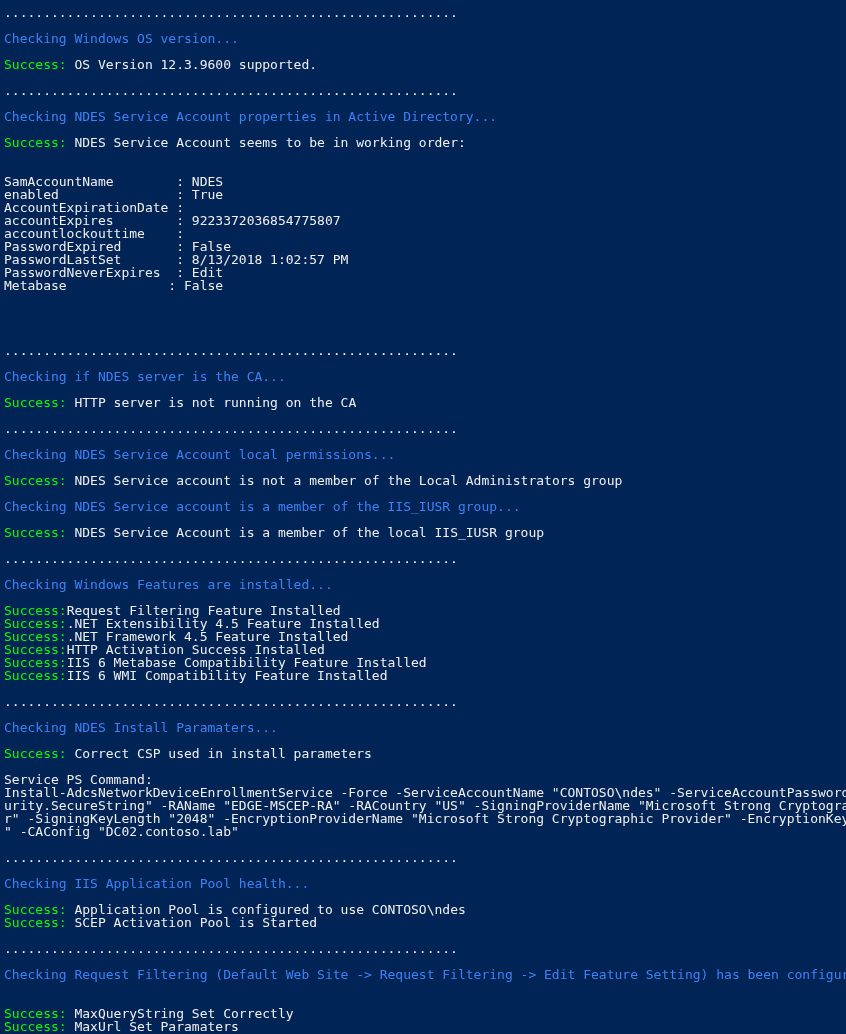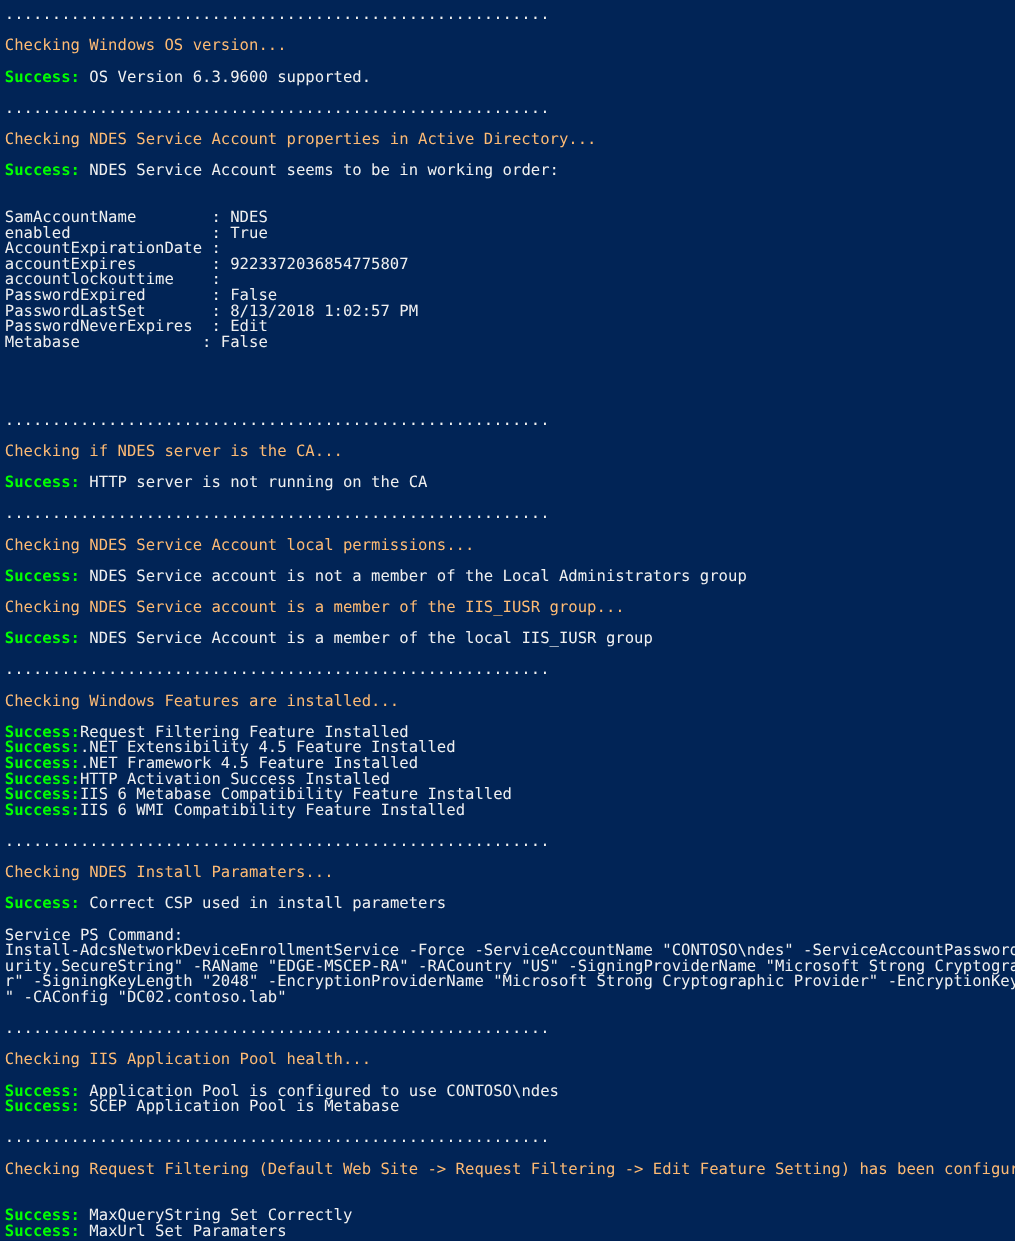--- a/index.html
+++ b/index.html
@@ -12,32 +12,32 @@
   }
   #console {
     font-family: "Lucida Console", Consolas, monospace;
     font-size: 13px;
     line-height: 1.0;
     color: #f0f0f0;
     white-space: pre;
     padding: 6px 4px 4px 4px;
     letter-spacing: 0px;
   }
-  #console .y { color: #fdba74; margin-top: 32px; }
-  #console .g { color: #00ff00; font-weight: bold; }
+  #console .y { color: #3b82f6; margin-top: 32px; }
+  #console .g { color: #00ff00; }
   #console .w { color: #f0f0f0; }
 </style>
 </head>
 <body>
 
 <div id="console"><span class="w">..........................................................</span>
 
 <span class="y">Checking Windows OS version...</span>
 
-<span class="g">Success: </span><span class="w">OS Version 6.3.9600 supported.</span>
+<span class="g">Success: </span><span class="w">OS Version 12.3.9600 supported.</span>
 
 <span class="w">..........................................................</span>
 
 <span class="y">Checking NDES Service Account properties in Active Directory...</span>
 
 <span class="g">Success: </span><span class="w">NDES Service Account seems to be in working order:</span>
 
 
 <span class="w">SamAccountName        : NDES</span>
 <span class="w">enabled               : True</span>
@@ -89,21 +89,21 @@
 <span class="w">Install-AdcsNetworkDeviceEnrollmentService -Force -ServiceAccountName "CONTOSO\ndes" -ServiceAccountPassword "System.Sec</span>
 <span class="w">urity.SecureString" -RAName "EDGE-MSCEP-RA" -RACountry "US" -SigningProviderName "Microsoft Strong Cryptographic Provide</span>
 <span class="w">r" -SigningKeyLength "2048" -EncryptionProviderName "Microsoft Strong Cryptographic Provider" -EncryptionKeyLength "2048</span>
 <span class="w">" -CAConfig "DC02.contoso.lab"</span>
 
 <span class="w">..........................................................</span>
 
 <span class="y">Checking IIS Application Pool health...</span>
 
 <span class="g">Success: </span><span class="w">Application Pool is configured to use CONTOSO\ndes</span>
-<span class="g">Success: </span><span class="w">SCEP Application Pool is Metabase</span>
+<span class="g">Success: </span><span class="w">SCEP Activation Pool is Started</span>
 
 <span class="w">..........................................................</span>
 
 <span class="y">Checking Request Filtering (Default Web Site -&gt; Request Filtering -&gt; Edit Feature Setting) has been configured in IIS...</span>
 
 
 <span class="g">Success: </span><span class="w">MaxQueryString Set Correctly</span>
 <span class="g">Success: </span><span class="w">MaxUrl Set Paramaters</span>
 
 

